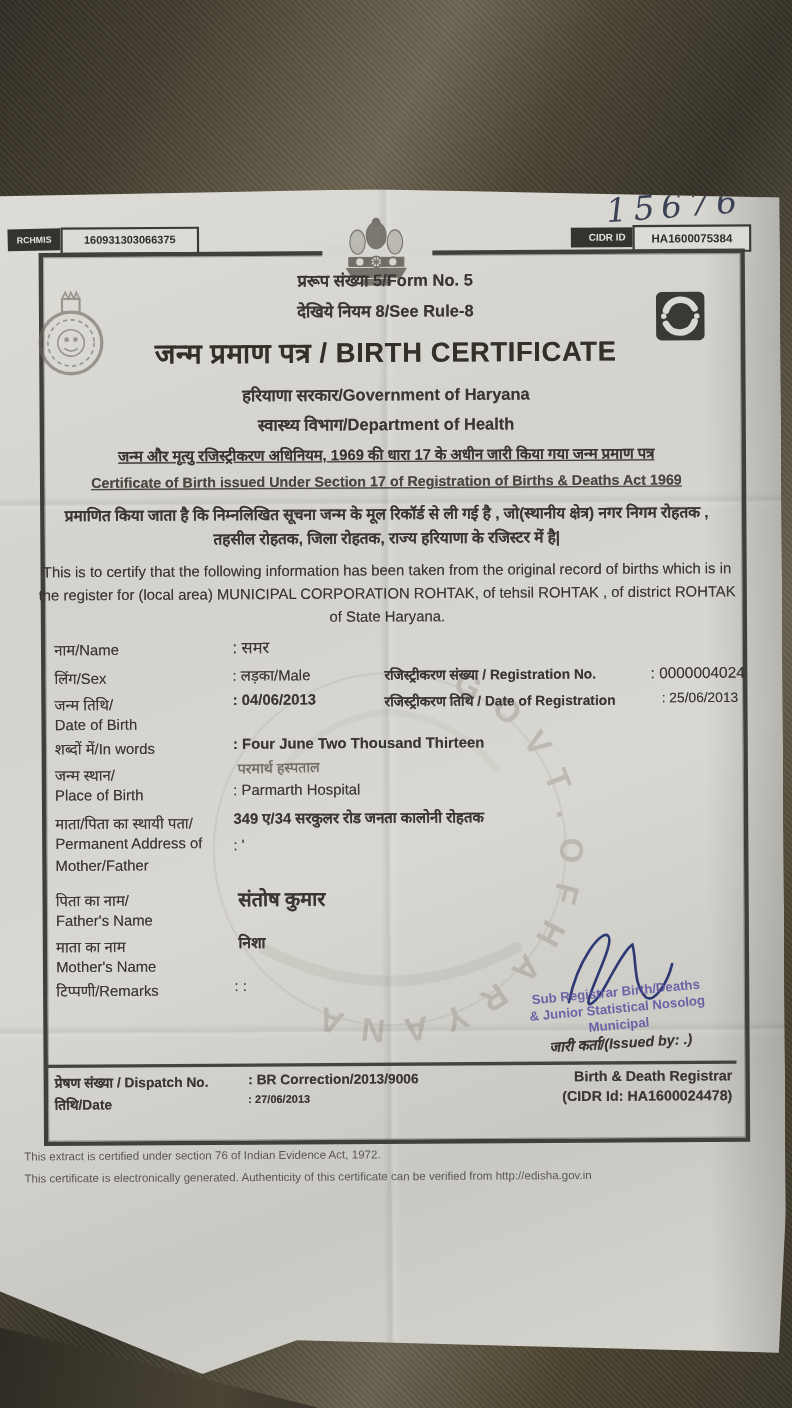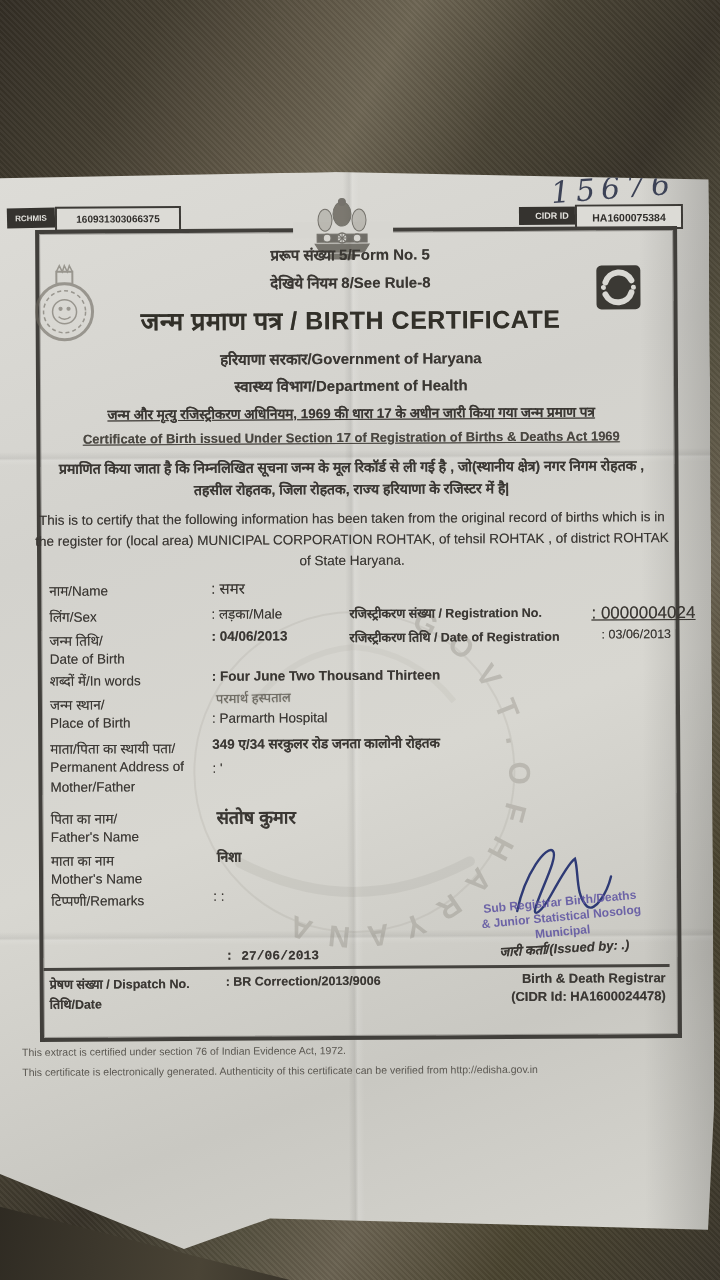--- a/index.html
+++ b/index.html
@@ -140,27 +140,27 @@
 
   <div class="abs txt ctr" style="left:52px;top:284px;width:614px;font-size:14px;line-height:22px;font-weight:600;">प्रमाणित किया जाता है कि निम्नलिखित सूचना जन्म के मूल रिकॉर्ड से ली गई है , जो(स्थानीय क्षेत्र) नगर निगम रोहतक , तहसील रोहतक, जिला रोहतक, राज्य हरियाणा के रजिस्टर में है|</div>
   <div class="abs txt ctr" style="left:42px;top:336px;width:634px;font-size:13.5px;line-height:21px;">This is to certify that the following information has been taken from the original record of births which is in the register for (local area) MUNICIPAL CORPORATION  ROHTAK, of tehsil ROHTAK , of district ROHTAK  of  State Haryana.</div>
 
   <div class="abs txt" style="left:56px;top:408px;font-size:13.5px;">नाम/Name</div>
   <div class="abs txt" style="left:218px;top:405px;font-size:15px;font-weight:400;">: समर</div>
 
   <div class="abs txt" style="left:56px;top:434px;font-size:13.5px;">लिंग/Sex</div>
   <div class="abs txt" style="left:218px;top:432px;font-size:13.5px;">: लड़का/Male</div>
   <div class="abs txt" style="left:356px;top:433px;font-size:12.5px;font-weight:600;">रजिस्ट्रीकरण संख्या / Registration No.</div>
-  <div class="abs txt" style="left:598px;top:433px;font-size:17px;text-decoration:underline;">: 0000004024</div>
+  <div class="abs txt" style="left:598px;top:433px;font-size:14px;">: 0000004024</div>
 
   <div class="abs txt" style="left:56px;top:458px;font-size:13.5px;">जन्म तिथि/</div>
   <div class="abs txt" style="left:56px;top:478px;font-size:13.5px;">Date of Birth</div>
   <div class="abs txt" style="left:218px;top:456px;font-size:13.5px;font-weight:600;">: 04/06/2013</div>
   <div class="abs txt" style="left:356px;top:457px;font-size:12.5px;font-weight:600;">रजिस्ट्रीकरण तिथि / Date of Registration</div>
-  <div class="abs txt" style="left:608px;top:457px;font-size:12.5px;">: 03/06/2013</div>
+  <div class="abs txt" style="left:608px;top:457px;font-size:12.5px;">: 25/06/2013</div>
 
   <div class="abs txt" style="left:56px;top:498px;font-size:13.5px;">शब्दों में/In words</div>
   <div class="abs txt" style="left:218px;top:496px;font-size:13.5px;font-weight:600;">: Four June  Two Thousand Thirteen</div>
 
   <div class="abs txt faded-hi" style="left:222px;top:516px;font-size:13px;transform:rotate(-1deg);">परमार्थ हस्पताल</div>
   <div class="abs txt" style="left:56px;top:522px;font-size:13.5px;">जन्म स्थान/</div>
   <div class="abs txt" style="left:56px;top:542px;font-size:13.5px;">Place of Birth</div>
   <div class="abs txt" style="left:218px;top:538px;font-size:13.5px;">: Parmarth Hospital</div>
 
   <div class="abs txt" style="left:56px;top:566px;font-size:13.5px;text-align:center;">माता/पिता का स्थायी पता/</div>
@@ -187,21 +187,21 @@
   <div class="abs stamp" style="left:446px;top:724px;width:240px;font-size:12px;transform:rotate(-5deg);">
     <div>Sub Registrar Birth/Deaths</div>
     <div>&amp; Junior Statistical Nosolog</div>
     <div>Municipal</div>
   </div>
   <div class="abs txt" style="left:504px;top:768px;font-size:13px;font-style:italic;font-weight:600;transform:rotate(-3deg);">जारी कर्ता/(Issued by: .)</div>
 
   <div class="abs txt" style="left:54px;top:802px;font-size:12.5px;font-weight:600;">प्रेषण संख्या / Dispatch No.</div>
   <div class="abs txt" style="left:230px;top:802px;font-size:12.5px;font-weight:600;">: BR Correction/2013/9006</div>
   <div class="abs txt" style="left:54px;top:822px;font-size:12.5px;font-weight:600;">तिथि/Date</div>
-  <div class="abs txt" style="left:230px;top:776px;font-size:13px;font-weight:600;font-family:Liberation Mono, monospace;">: 27/06/2013</div>
+  <div class="abs txt" style="left:230px;top:822px;font-size:10px;font-weight:600;">: 27/06/2013</div>
 
   <div class="abs txt" style="left:420px;top:800px;width:250px;text-align:right;font-size:13px;font-weight:bold;">Birth &amp;  Death Registrar</div>
   <div class="abs txt" style="left:420px;top:818px;width:250px;text-align:right;font-size:13px;font-weight:bold;">(CIDR Id: HA1600024478)</div>
 
   <div class="abs small" style="left:26px;top:872px;">This extract is certified under section 76 of Indian Evidence Act, 1972.</div>
   <div class="abs small" style="left:26px;top:892px;">This certificate is electronically generated. Authenticity of this certificate can be verified from http://edisha.gov.in</div>
 </div>
 
 <div class="abs" style="left:0;top:1162px;width:290px;height:118px;background:linear-gradient(100deg,#2e2a22,#4a4436 70%,#3a352b);clip-path:polygon(0 38%, 100% 100%, 0 100%);"></div>
 

